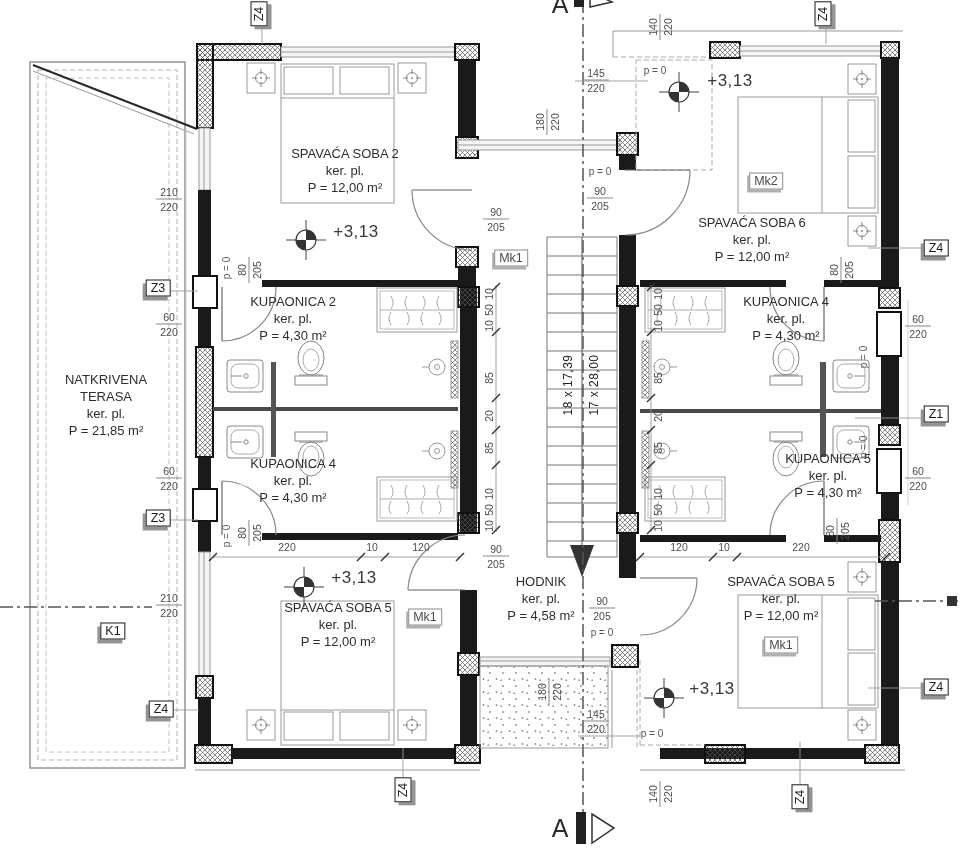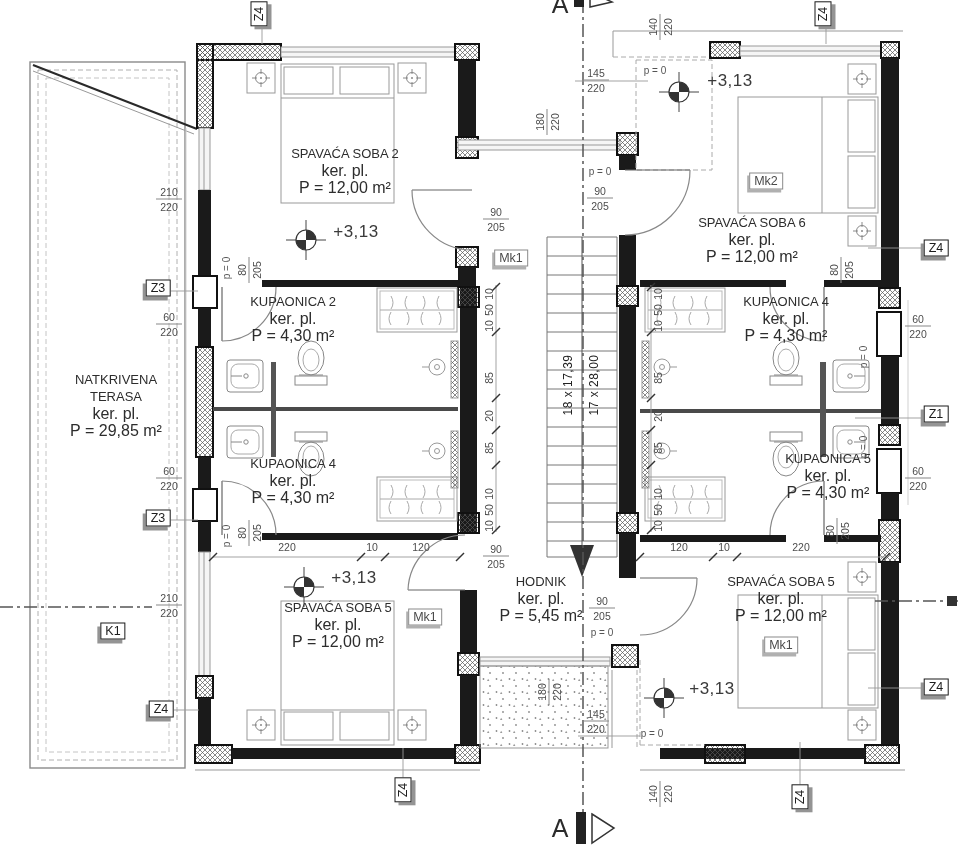--- a/index.html
+++ b/index.html
@@ -2,21 +2,21 @@
 <html><head>
 <meta charset="utf-8">
 <style>
   html,body{margin:0;padding:0;background:#fff;}
   .plan{position:relative;width:960px;height:848px;background:#fff;overflow:hidden;
         font-family:"Liberation Sans","DejaVu Sans",sans-serif;color:#333;}
   .plan svg{position:absolute;left:0;top:0;}
   .lblx{position:absolute;transform:translate(-50%,-50%);white-space:nowrap;}
   .room{position:absolute;transform:translateX(-50%);text-align:center;color:#2d2d2d;
         font-size:13px;line-height:17px;}
-  .room .s{font-size:16px;}
+  .room .s{font-size:13px;}
   .dimf{display:flex;flex-direction:column;align-items:center;font-size:10.5px;color:#4d4d4d;line-height:12px;}
   .dimf i{display:block;width:26px;height:1px;background:#888;margin:1px 0;}
   .dimf.rot{transform:translate(-50%,-50%) rotate(-90deg);}
   .dims{font-size:10.5px;color:#4d4d4d;}
   .dims.rot{transform:translate(-50%,-50%) rotate(-90deg);}
   .tag{font-size:12.5px;color:#1d1d1d;border:1.7px solid #1a1a1a;background:#fff;
        padding:0 4px;line-height:15px;box-shadow:-3px 4px 0 #949494;}
   .tag.mk{border-color:#8a8a8a;color:#4a4a4a;box-shadow:-2px 3px 0 #b0b0b0;}
   .tag.rot{transform:translate(-50%,-50%) rotate(-90deg);}
   .elev{font-size:17px;color:#3a3a3a;letter-spacing:.5px;}
@@ -363,25 +363,25 @@
         <use href="#tick" x="496" y="530"></use>
     <use href="#tick" x="651" y="287"></use>
         <use href="#tick" x="651" y="332"></use>
     <use href="#tick" x="651" y="398"></use>
         <use href="#tick" x="651" y="430"></use>
     <use href="#tick" x="651" y="465"></use>
         <use href="#tick" x="651" y="530"></use>
   </g>
 </svg>
 
-<div class="room" style="left:116px;top:371px">
+<div class="room" style="left:106px;top:371px">
   <div>NATKRIVENA</div>
   <div>TERASA</div>
   <div class="s">ker. pl.</div>
-  <div class="s">P = 29,85 m²</div>
+  <div class="s">P = 21,85 m²</div>
 </div>
 <div class="room" style="left:345px;top:145px">
   <div>SPAVAĆA SOBA 2</div>
   <div class="s">ker. pl.</div>
   <div class="s">P = 12,00 m²</div>
 </div>
 <div class="room" style="left:293px;top:293px">
   <div>KUPAONICA 2</div>
   <div class="s">ker. pl.</div>
   <div class="s">P = 4,30 m²</div>
@@ -392,21 +392,21 @@
   <div class="s">P = 4,30 m²</div>
 </div>
 <div class="room" style="left:338px;top:599px">
   <div>SPAVAĆA SOBA 5</div>
   <div class="s">ker. pl.</div>
   <div class="s">P = 12,00 m²</div>
 </div>
 <div class="room" style="left:541px;top:573px">
   <div>HODNIK</div>
   <div class="s">ker. pl.</div>
-  <div class="s">P = 5,45 m²</div>
+  <div class="s">P = 4,58 m²</div>
 </div>
 <div class="room" style="left:752px;top:214px">
   <div>SPAVAĆA SOBA 6</div>
   <div class="s">ker. pl.</div>
   <div class="s">P = 12,00 m²</div>
 </div>
 <div class="room" style="left:786px;top:293px">
   <div>KUPAONICA 4</div>
   <div class="s">ker. pl.</div>
   <div class="s">P = 4,30 m²</div>

